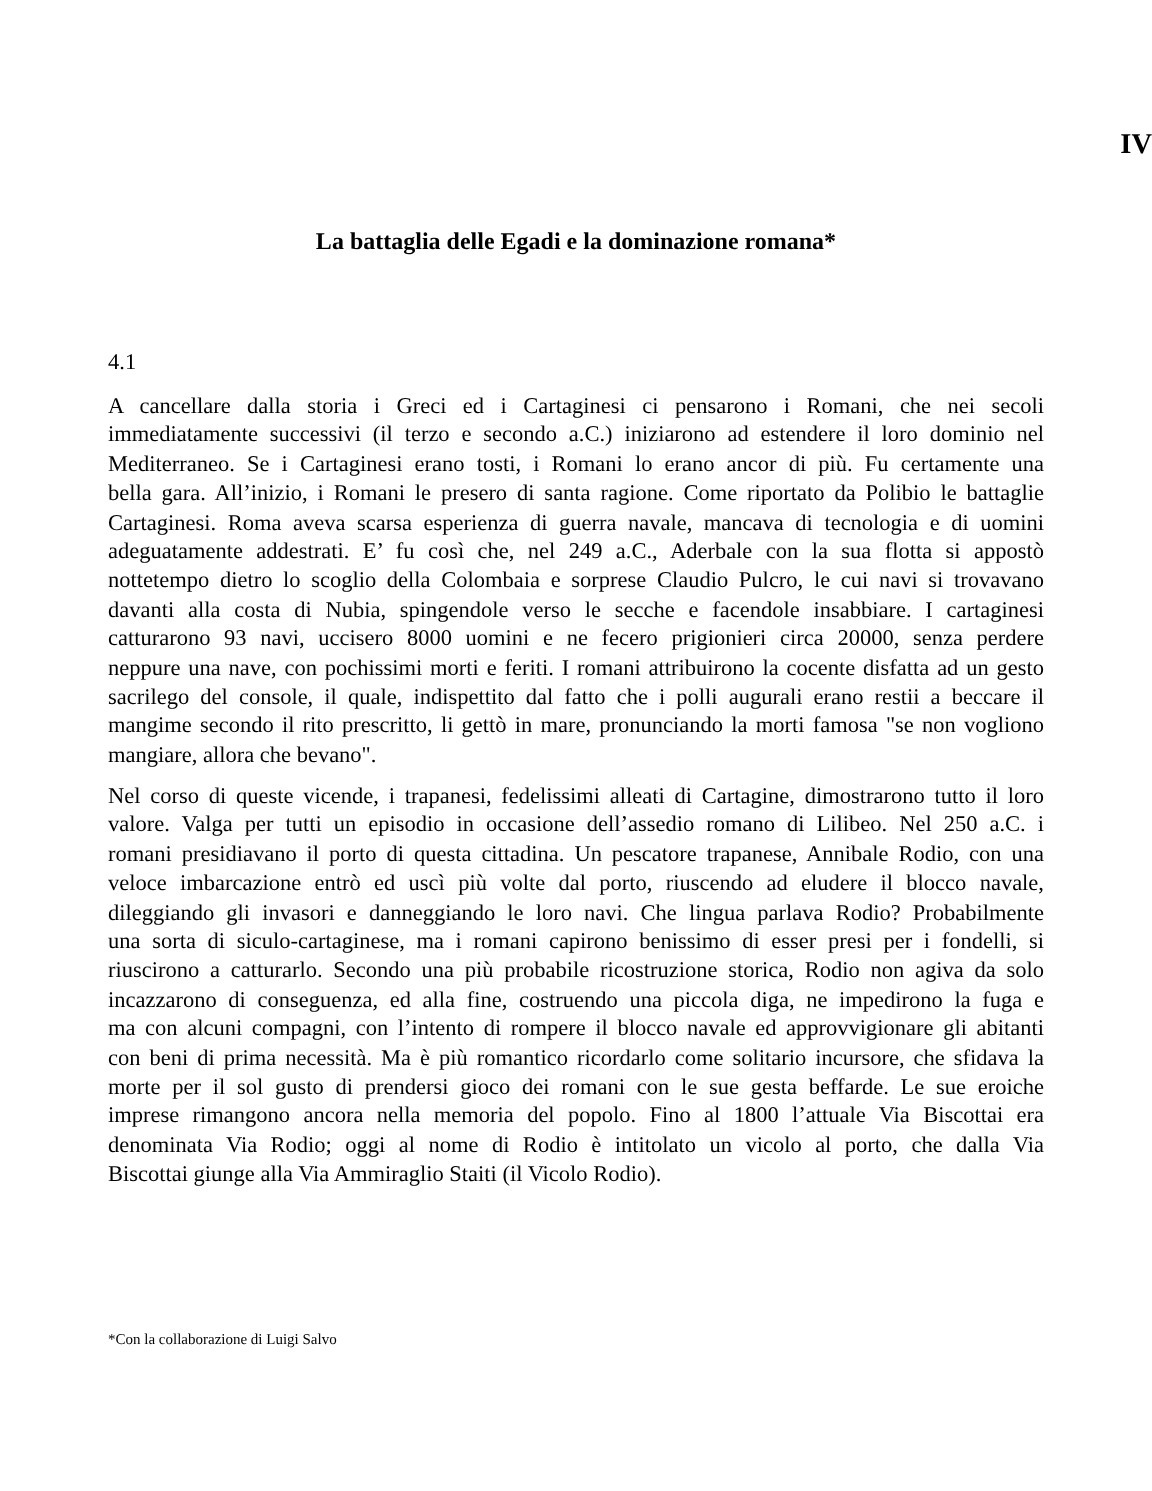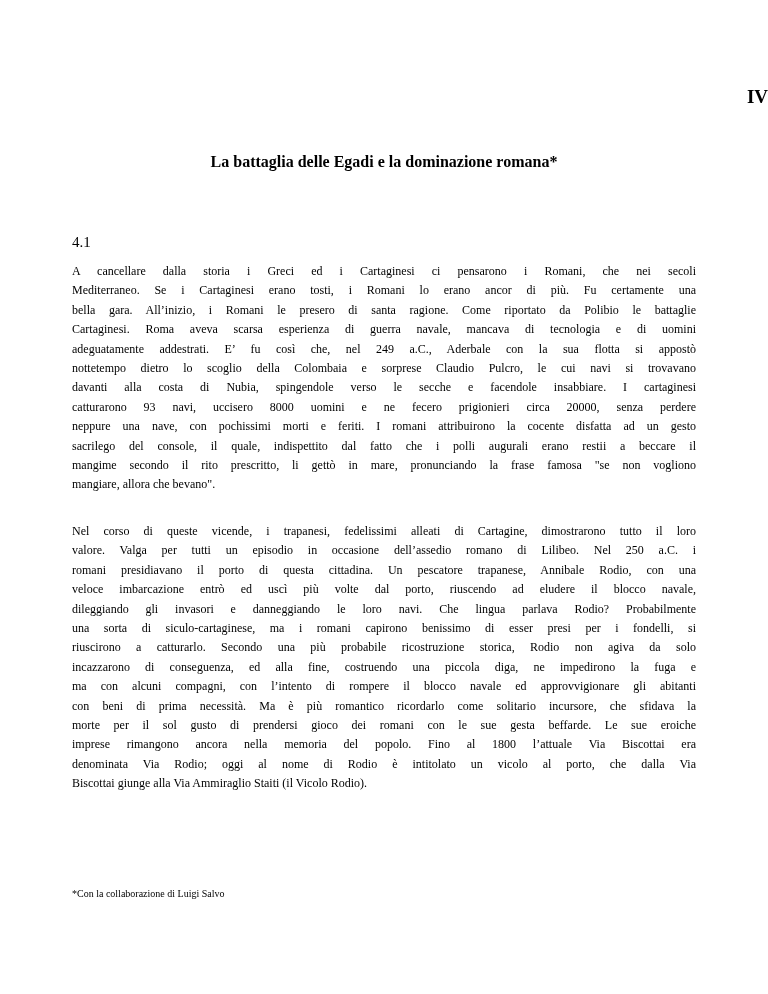--- a/index.html
+++ b/index.html
@@ -3,47 +3,48 @@
 <meta charset="utf-8">
 <style>
   html, body { margin: 0; padding: 0; background: #ffffff; }
   body { width: 768px; height: 994px; position: relative; overflow: hidden;
          font-family: "Liberation Serif", serif; color: #000; }
   .chapter { position: absolute; top: 86px; left: 0; width: 768px; text-align: right;
              font-weight: bold; font-size: 19px; }
   .title { position: absolute; top: 153px; left: 0; width: 768px; text-align: center;
            font-weight: bold; font-size: 16px; }
   .section { position: absolute; top: 234px; left: 72px; font-size: 15px; }
-  .body { position: absolute; left: 72px; width: 624px; font-size: 12px;
+  .body { position: absolute; left: 72px; width: 624px; font-size: 15px;
           line-height: 19.4px; text-align: justify; }
   .p1 { top: 262px; }
   .p2 { top: 522px; }
   .footnote { position: absolute; top: 888px; left: 72px; font-size: 10px; }
   .ln { display: block; text-align: justify; text-align-last: justify; white-space: nowrap; }
   .ln.last { text-align-last: left; }
 </style>
 </head>
 <body>
 
 <div class="chapter">IV</div>
 <div class="title">La battaglia delle Egadi e la dominazione romana*</div>
 <div class="section">4.1</div>
 
 <div class="body p1">
   <span class="ln">A cancellare dalla storia i Greci ed i Cartaginesi  ci pensarono i Romani, che nei secoli</span>
+  <span class="ln">immediatamente successivi  (il  terzo e secondo  a.C.)  iniziarono ad estendere il loro dominio nel</span>
   <span class="ln">Mediterraneo. Se  i Cartaginesi  erano tosti, i Romani lo erano  ancor di più.  Fu certamente una</span>
   <span class="ln">bella gara. All’inizio, i Romani le presero di santa ragione. Come riportato da Polibio le battaglie</span>
   <span class="ln">Cartaginesi. Roma  aveva scarsa esperienza di guerra navale, mancava di tecnologia  e di uomini</span>
   <span class="ln">adeguatamente addestrati. E’ fu così che, nel 249 a.C., Aderbale con la sua flotta si appostò</span>
   <span class="ln">nottetempo dietro lo scoglio della Colombaia e sorprese Claudio Pulcro, le cui navi si trovavano</span>
   <span class="ln">davanti alla costa di  Nubia, spingendole verso le secche e facendole insabbiare. I cartaginesi</span>
   <span class="ln">catturarono 93 navi, uccisero 8000 uomini e ne fecero prigionieri circa 20000, senza perdere</span>
   <span class="ln">neppure una nave, con pochissimi morti e feriti. I romani attribuirono la cocente disfatta ad un gesto</span>
   <span class="ln">sacrilego del console, il quale,  indispettito dal fatto che i polli augurali erano restii a beccare il</span>
-  <span class="ln">mangime secondo il rito prescritto, li gettò in mare, pronunciando la frase famosa "se non vogliono</span>
+  <span class="ln">mangime secondo il rito prescritto, li gettò in mare, pronunciando la morti famosa "se non vogliono</span>
   <span class="ln last">mangiare, allora che bevano".</span>
 </div>
 
 <div class="body p2">
   <span class="ln">Nel corso di queste vicende, i  trapanesi,  fedelissimi  alleati  di Cartagine, dimostrarono tutto il loro</span>
   <span class="ln">valore. Valga per tutti  un episodio in occasione dell’assedio romano di Lilibeo. Nel 250  a.C.  i</span>
   <span class="ln">romani presidiavano il porto di questa cittadina.  Un pescatore trapanese,  Annibale Rodio, con una</span>
   <span class="ln">veloce imbarcazione entrò ed uscì più volte dal porto,  riuscendo ad eludere il blocco navale,</span>
   <span class="ln">dileggiando  gli  invasori  e danneggiando le loro navi. Che lingua parlava Rodio? Probabilmente</span>
   <span class="ln">una sorta di siculo-cartaginese, ma i romani  capirono benissimo  di esser presi per i fondelli, si</span>

